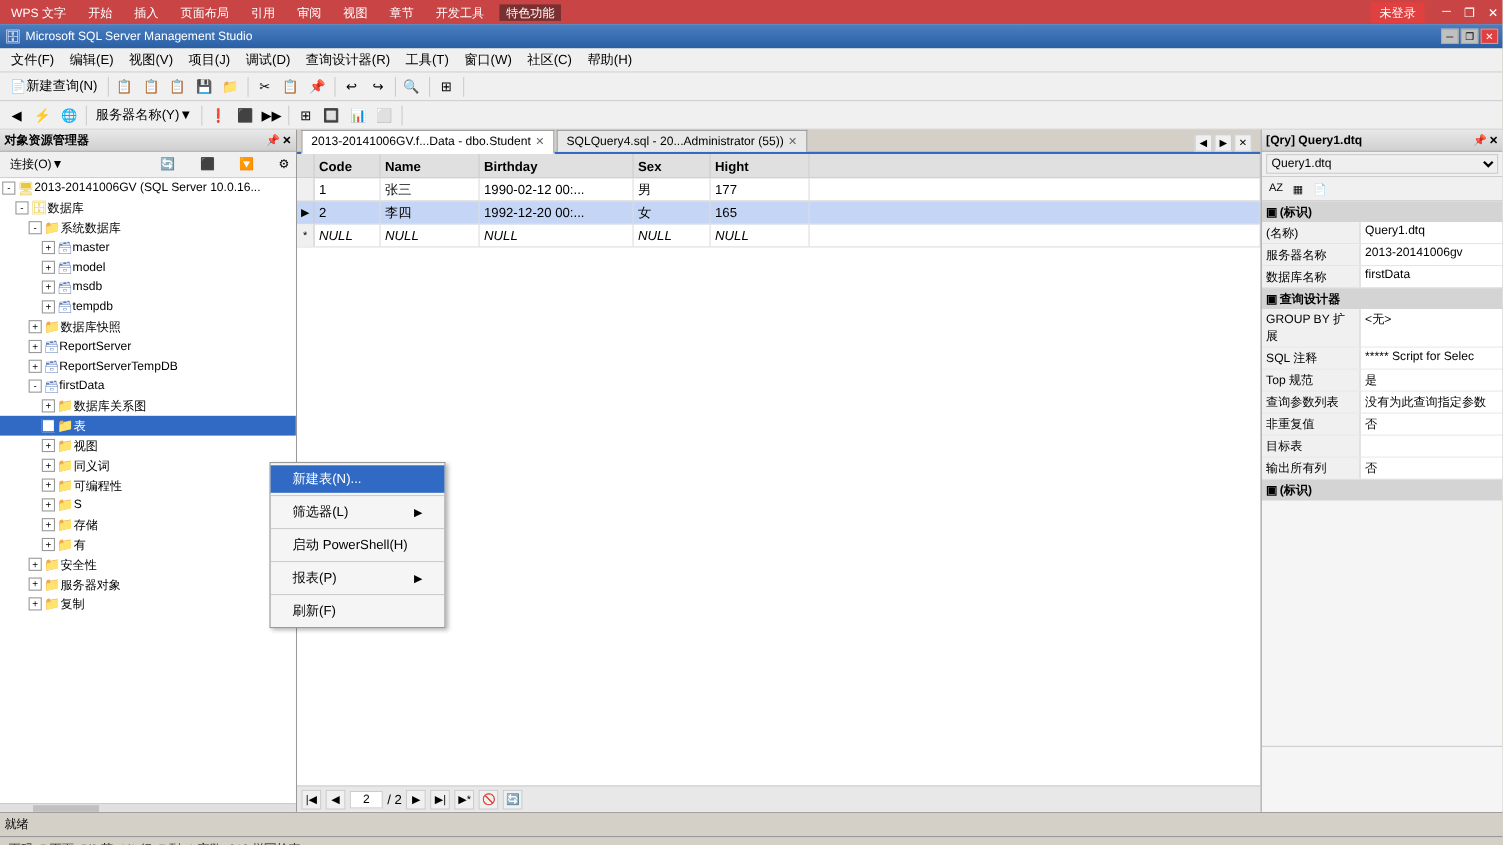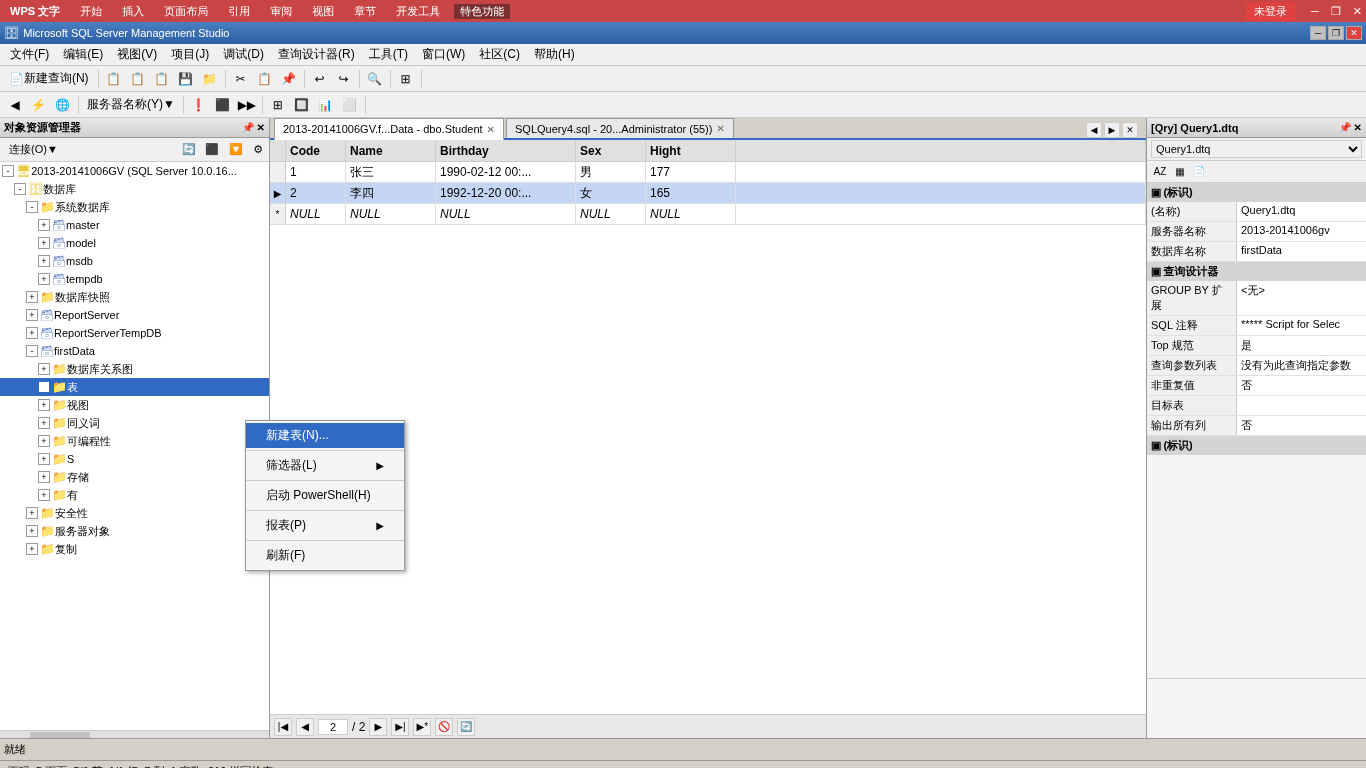--- a/index.html
+++ b/index.html
@@ -7,37 +7,37 @@
 
     
     .title-bar { height: 22px; background: linear-gradient(to bottom, #4a7fc1, #2a5fa5); display: flex; align-items: center; justify-content: space-between; padding: 0 4px; color: white; font-size: 11px; }
     .title-bar-left { display: flex; align-items: center; gap: 4px; }
     .title-bar-right { display: flex; gap: 2px; }
     .title-btn { width: 16px; height: 14px; border: 1px solid #aaa; background: #c0c0c0; color: #000; font-size: 9px; display: flex; align-items: center; justify-content: center; cursor: pointer; }
     .title-btn.close { background: #e04040; color: white; }
 
     
     .wps-bar { height: 22px; background: #c94444; display: flex; align-items: center; padding: 0 4px; color: white; font-size: 11px; gap: 8px; }
-    .wps-logo { background: #c94444; color: white; font-weight: bold; padding: 1px 6px; font-size: 11px; }
+    .wps-logo { background: #c94444; color: white; font-weight: normal; padding: 1px 6px; font-size: 11px; }
 
     
     .menu-bar { height: 22px; background: #f0f0f0; display: flex; align-items: center; padding: 0 4px; border-bottom: 1px solid #ccc; gap: 2px; }
     .menu-item { padding: 2px 6px; cursor: pointer; font-size: 12px; color: #000; }
 
     
     .toolbar { height: 26px; background: #f0f0f0; border-bottom: 1px solid #ccc; display: flex; align-items: center; padding: 0 4px; gap: 2px; }
     .toolbar-btn { width: 22px; height: 20px; border: 1px solid transparent; background: transparent; cursor: pointer; display: flex; align-items: center; justify-content: center; font-size: 12px; }
     .toolbar-sep { width: 1px; height: 18px; background: #ccc; margin: 0 2px; }
     .toolbar-text { font-size: 12px; padding: 0 4px; cursor: pointer; color: #000; }
 
     
     .obj-explorer { width: 270px; background: #f5f5f5; border-right: 1px solid #999; display: flex; flex-direction: column; }
     .panel-title { height: 20px; background: linear-gradient(to bottom, #e8e8e8, #d0d0d0); border-bottom: 1px solid #999; display: flex; align-items: center; justify-content: space-between; padding: 0 4px; font-size: 11px; font-weight: bold; }
     .panel-title-btns { display: flex; gap: 2px; }
-    .explorer-toolbar { height: 24px; background: #f0f0f0; border-bottom: 1px solid #ccc; display: flex; align-items: center; padding: 0 4px; gap: 6px; }
+    .explorer-toolbar { height: 24px; background: #f0f0f0; border-bottom: 1px solid #ccc; display: flex; align-items: center; padding: 0 4px; gap: 18px; }
     .explorer-content { flex: 1; overflow: auto; background: white; }
     .tree-item { display: flex; align-items: center; height: 18px; padding-left: 4px; cursor: pointer; white-space: nowrap; }
     .tree-item.selected { background: #316ac5; color: white; }
     .tree-expand { width: 12px; height: 12px; border: 1px solid #999; background: white; display: inline-flex; align-items: center; justify-content: center; font-size: 9px; cursor: pointer; margin-right: 2px; flex-shrink: 0; }
     .folder-icon { color: #e8c840; font-size: 12px; }
     .db-icon { color: #6080c0; font-size: 11px; }
 
     
     .context-menu { position: absolute; background: #f5f5f5; border: 1px solid #999; box-shadow: 2px 2px 4px rgba(0,0,0,0.3); z-index: 1000; min-width: 160px; padding: 2px 0; }
     .context-menu-item { padding: 4px 20px 4px 20px; cursor: pointer; display: flex; align-items: center; justify-content: space-between; font-size: 12px; }

